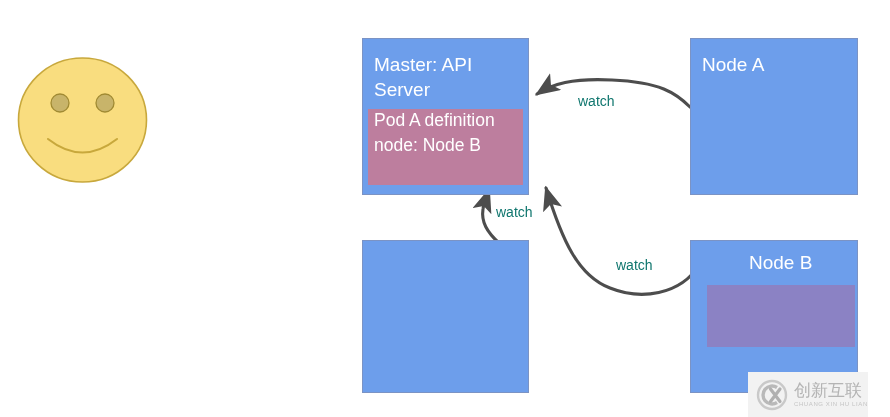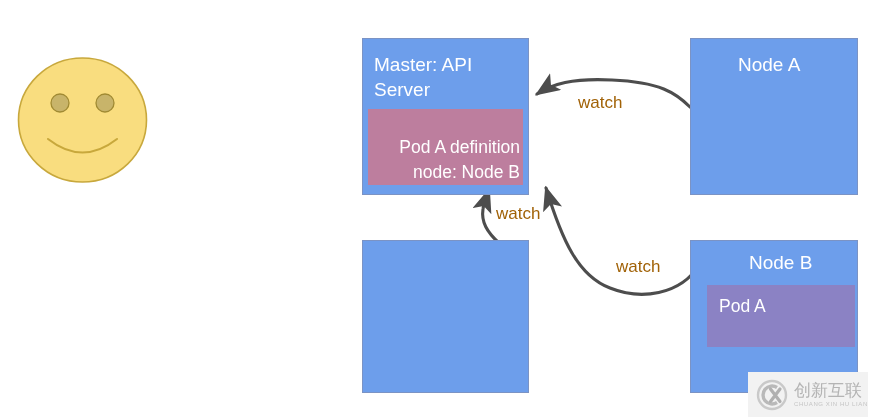--- a/index.html
+++ b/index.html
@@ -45,40 +45,40 @@
   .inner-label {
     position: absolute;
     color: #ffffff;
     font-size: 17.5px;
     line-height: 25px;
     font-family: "Liberation Sans", sans-serif;
     white-space: pre-line;
   }
   .edge-label {
     position: absolute;
-    color: #a16207;
-    font-size: 17px;
+    color: #0f766e;
+    font-size: 14px;
     font-family: "Liberation Sans", sans-serif;
     background: transparent;
     white-space: nowrap;
   }
   
   #api-server-box { left: 362px; top: 38px; width: 167px; height: 157px; }
   #api-server-label { left: 374px; top: 52px; width: 150px; }
   #pod-definition-box {
     left: 368px; top: 109px; width: 155px; height: 76px;
     background: #BD7E9E;
   }
-  #pod-definition-label { left: 374px; top: 135px; width: 146px; text-align: right; }
+  #pod-definition-label { left: 374px; top: 108px; width: 146px; text-align: left; }
   
   #scheduler-box { left: 362px; top: 240px; width: 167px; height: 153px; }
   #scheduler-label { left: 374px; top: 250px; width: 150px; }
   
   #node-a-box { left: 690px; top: 38px; width: 168px; height: 157px; }
-  #node-a-label { left: 738px; top: 52px; width: 150px; }
+  #node-a-label { left: 702px; top: 52px; width: 150px; }
   
   #node-b-box { left: 690px; top: 240px; width: 168px; height: 153px; }
   #node-b-label { left: 702px; top: 250px; width: 150px; margin-left: 47px; }
   #pod-a-box {
     left: 707px; top: 285px; width: 148px; height: 62px;
     background: #8B82C4;
   }
   #pod-a-label { left: 719px; top: 294px; width: 130px; }
   
   #watch-label-nodea { left: 578px; top: 93px; }
@@ -155,21 +155,20 @@
 
   <div id="scheduler-box" class="node-box"></div>
 
   <div id="node-a-box" class="node-box"></div>
   <div id="node-a-label" class="node-label">Node A</div>
 
   <div id="node-b-box" class="node-box"></div>
   <div id="node-b-label" class="node-label">Node B</div>
 
   <div id="pod-a-box" class="inner-box"></div>
-  <div id="pod-a-label" class="inner-label">Pod A</div>
 
   <div id="watch-label-nodea" class="edge-label">watch</div>
   <div id="watch-label-scheduler" class="edge-label">watch</div>
   <div id="watch-label-nodeb" class="edge-label">watch</div>
 
   <div id="watermark">
     <svg id="watermark-logo" viewBox="0 0 32 32">
       <circle cx="16" cy="16" r="14" fill="none" stroke="#c9c9c9" stroke-width="2.4"></circle>
       <path d="M 21 8.5 A 9 9 0 1 0 21 23.5" fill="none" stroke="#b9b9b9" stroke-width="3.4"></path>
       <path d="M 14.5 10 L 24 22.5 M 24 10 L 14.5 22.5" stroke="#b0b0b0" stroke-width="3.2" stroke-linecap="round"></path>

